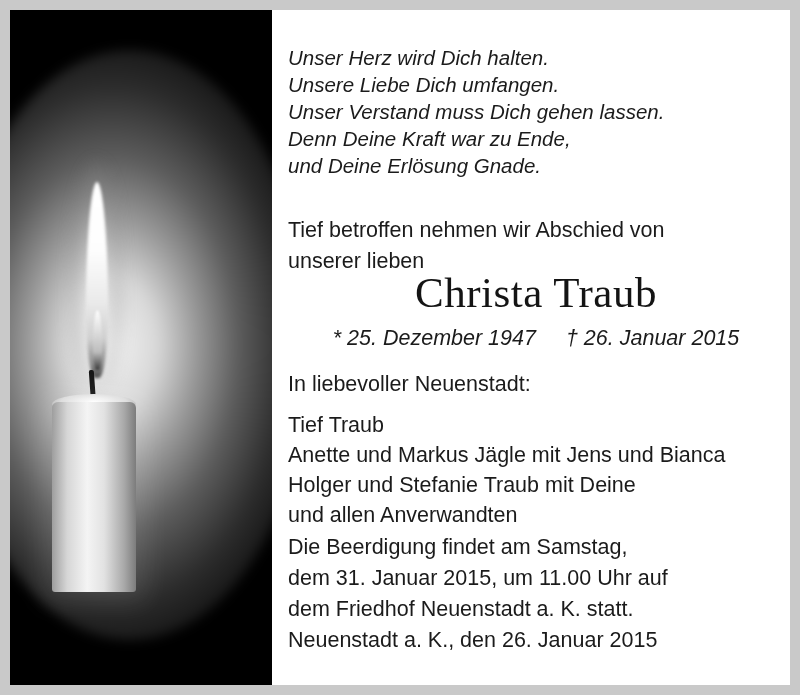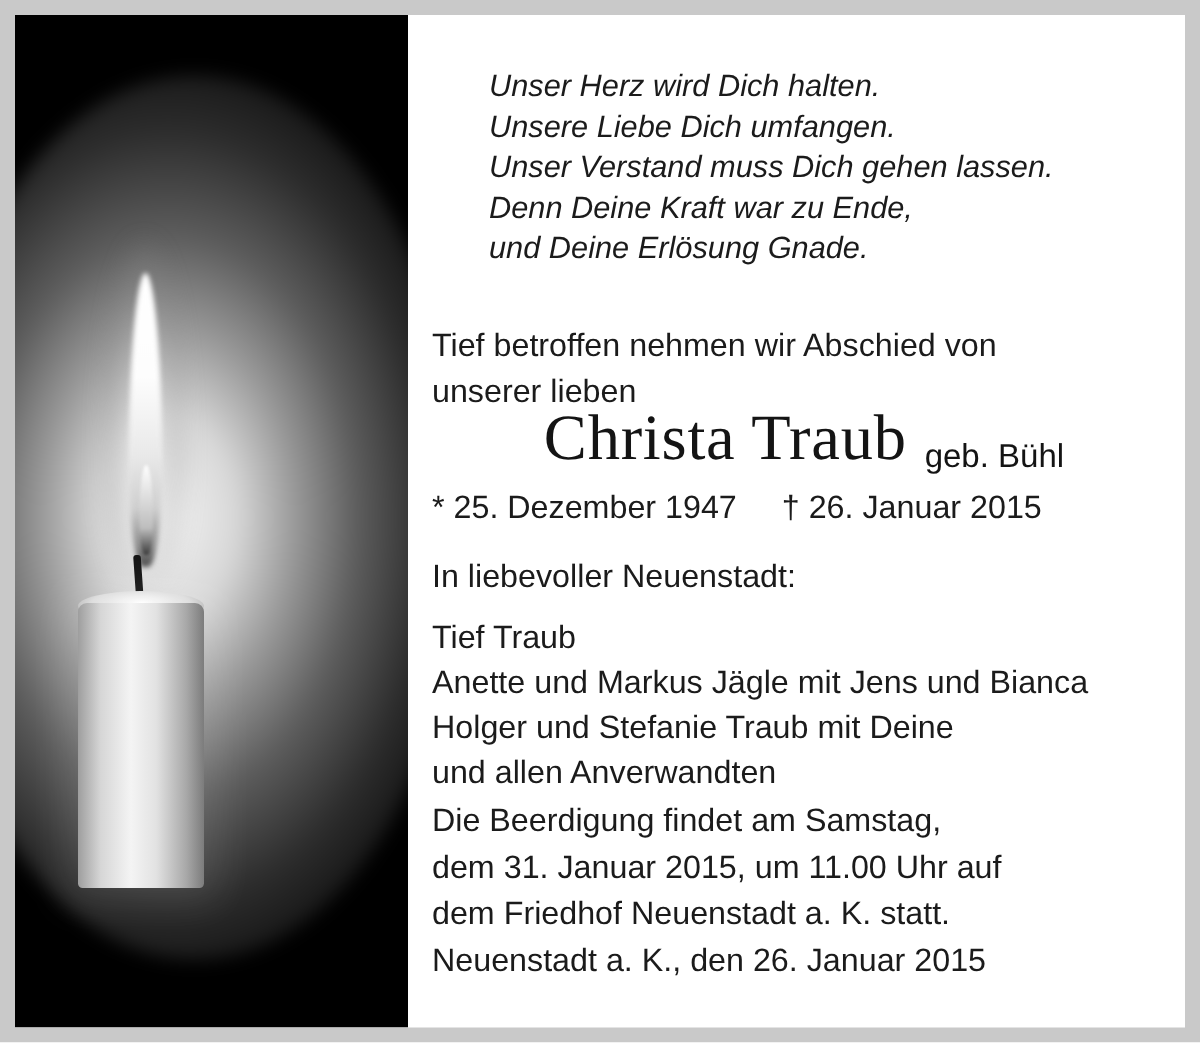--- a/index.html
+++ b/index.html
@@ -144,21 +144,21 @@
   }
   .verse {
     position: absolute;
     left: 16px;
     top: 34px;
     font-style: italic;
     font-size: 20.5px;
     line-height: 27px;
     white-space: nowrap;
   }
-  .verse div { white-space: nowrap; margin-left: 38px; }
+  .verse div { white-space: nowrap; }
 
   .intro {
     position: absolute;
     left: 16px;
     top: 180px;
     font-size: 21.5px;
     line-height: 31px;
     margin-top: 25px;
   }
 
@@ -181,21 +181,23 @@
     font-size: 22px;
     margin-left: 12px;
     color: #141414;
   }
 
   .dates {
     position: absolute;
     left: 16px;
     top: 316px;
     width: 496px;
-    font-size: 21.5px;
+    text-align: center;
+    font-size: 21.5px;
+    font-style: italic;
   }
   .dates .sep { display: inline-block; width: 18px; }
   .cross { font-size: 21.5px; }
 
   .memory-title {
     position: absolute;
     left: 16px;
     top: 362px;
     font-size: 21.5px;
   }
@@ -246,21 +248,20 @@
         <div>und Deine Erlösung Gnade.</div>
       </div>
 
       <div class="intro">
         <div>Tief betroffen nehmen wir Abschied von</div>
         <div>unserer lieben</div>
       </div>
 
       <div class="name-line">
         <span class="name">Christa Traub</span>
-        <span class="maiden">geb. Bühl</span>
       </div>
 
       <div class="dates">
         <span>*</span>
         <span>25. Dezember 1947</span>
         <span class="sep"></span>
         <span class="cross">†</span>
         <span>26. Januar 2015</span>
       </div>
 

